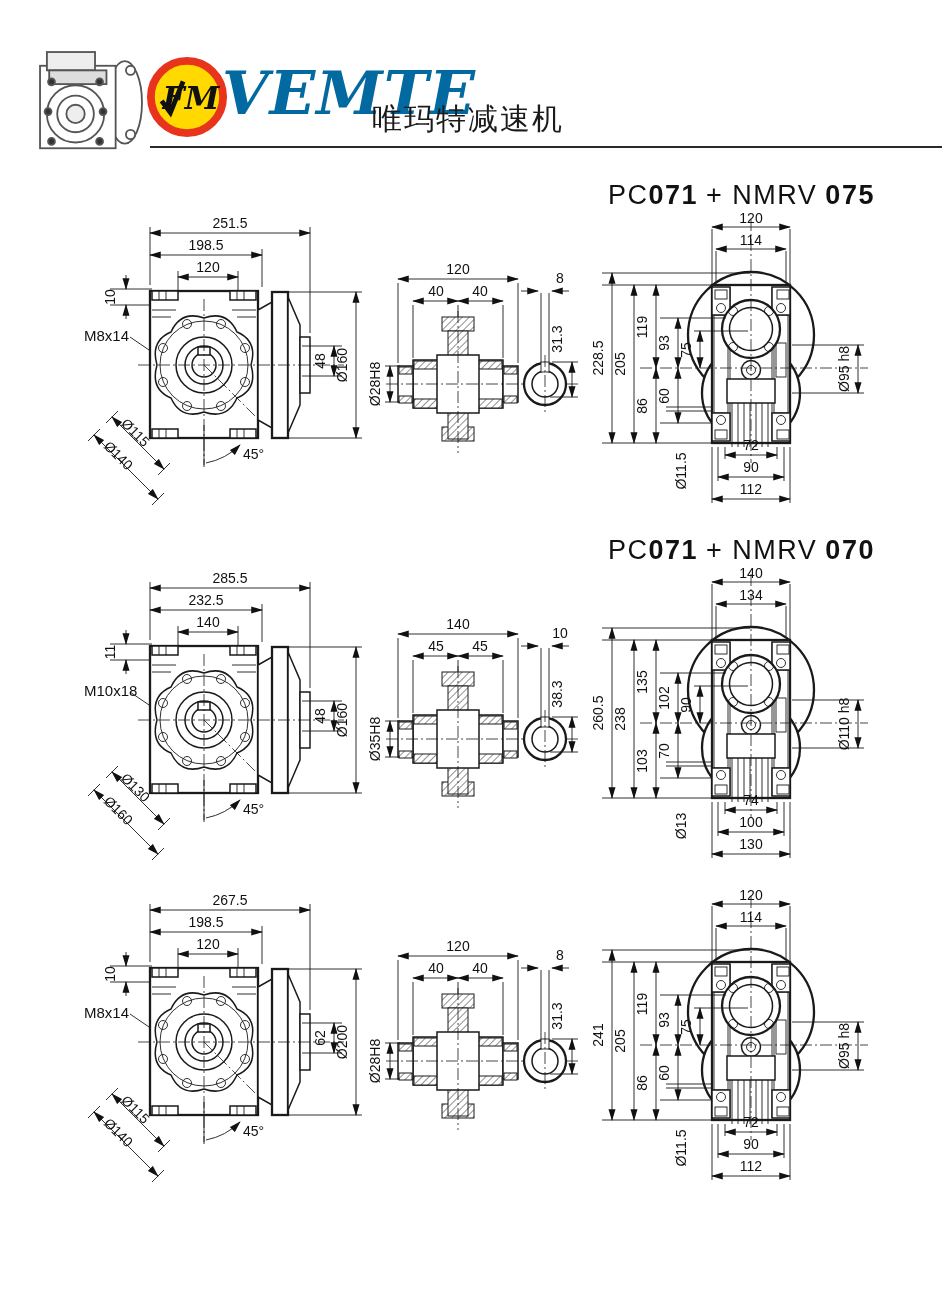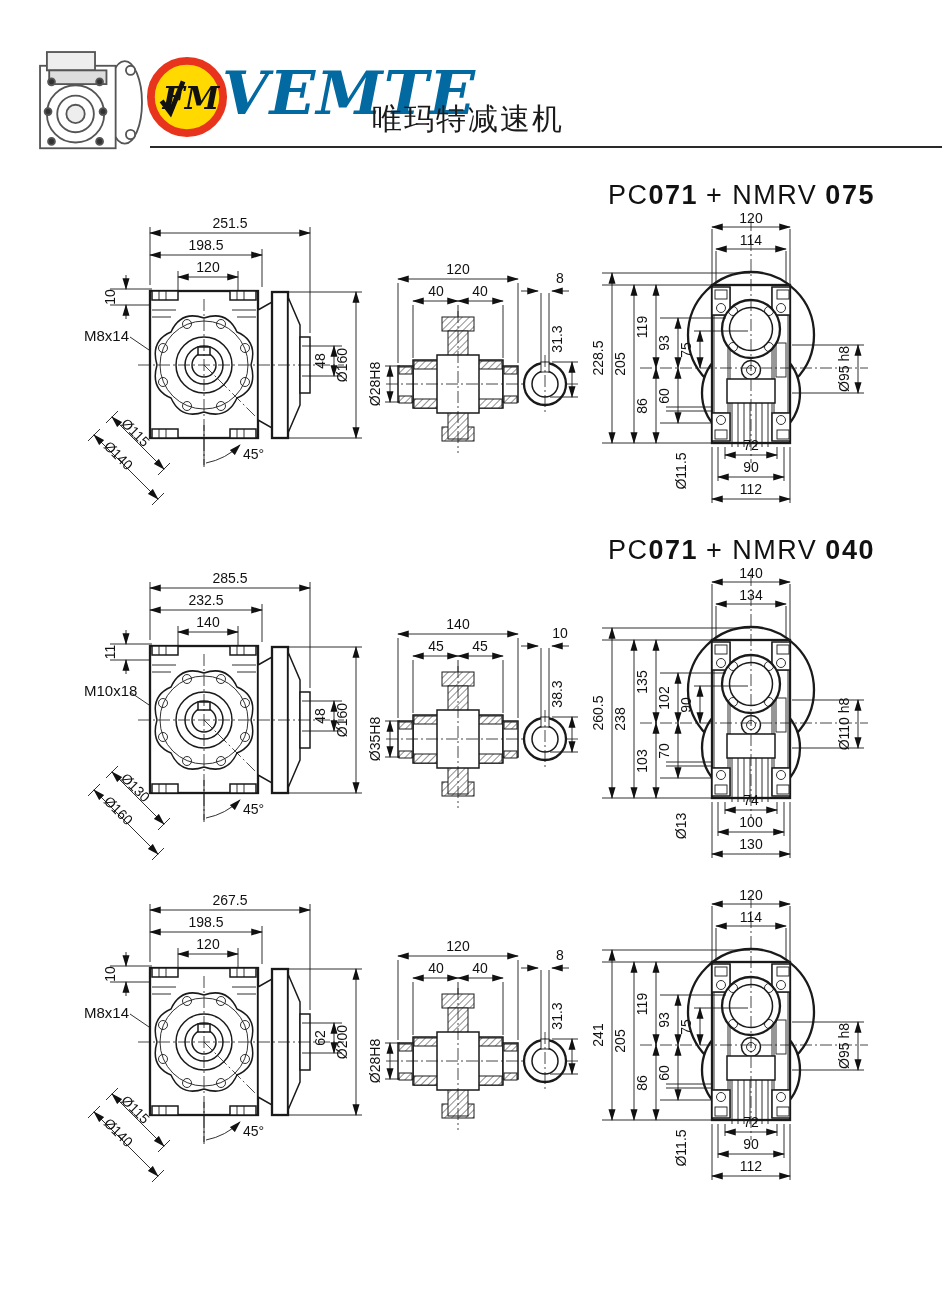--- a/index.html
+++ b/index.html
@@ -318,21 +318,21 @@
         <text class="dt" x="751" y="281" text-anchor="middle">112</text>
 
         <line class="thin" x1="666" y1="194" x2="712" y2="194"></line>
         <line class="thin" x1="666" y1="198" x2="712" y2="198"></line>
         <text class="dt" transform="translate(686,258) rotate(-90)" text-anchor="middle">Ø11.5</text>
       </g>
     </svg>
   </div>
 
   <div class="sec">
-    <h2 class="sec-title"><span>PC</span><b>071</b><span class="sp">+ NMRV</span><b>040</b></h2>
+    <h2 class="sec-title"><span>PC</span><b>071</b><span class="sp">+ NMRV</span><b>070</b></h2>
 
     <svg class="draw" width="950" height="300" viewBox="0 0 950 300">
 
       <g>
 
         <line class="thin" x1="150" y1="72" x2="150" y2="14"></line>
         <line class="thin" x1="310" y1="120" x2="310" y2="14"></line>
         <line class="thin" x1="262" y1="74" x2="262" y2="36"></line>
         <line class="thin" x1="178" y1="112" x2="178" y2="58"></line>
         <line class="thin" x1="238" y1="112" x2="238" y2="58"></line>

